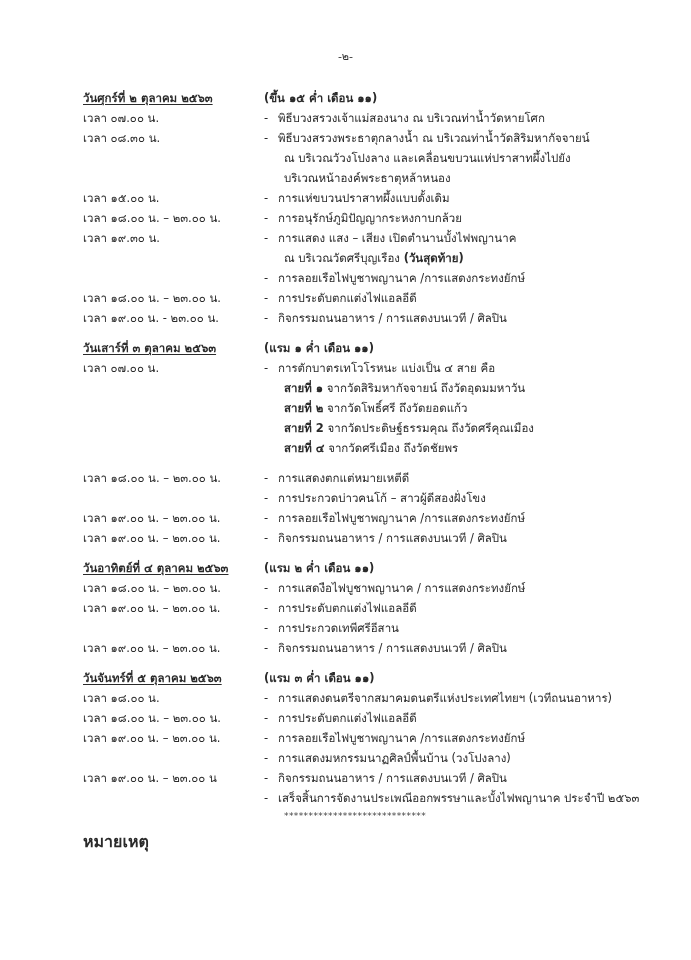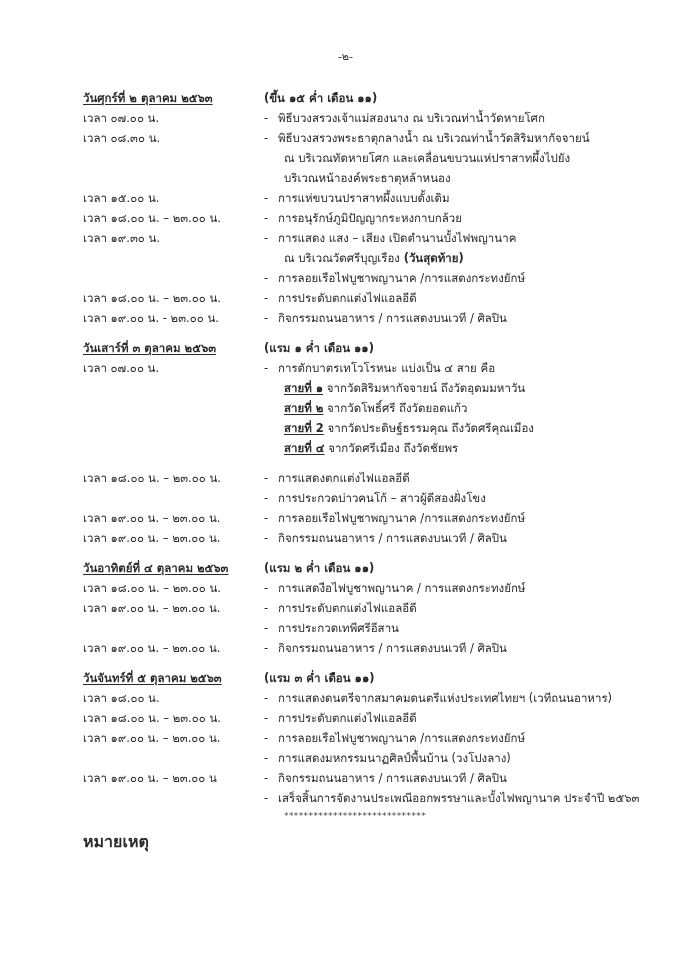--- a/index.html
+++ b/index.html
@@ -14,21 +14,21 @@
       text-align: center; font-size: 11px; color: #333;
     }
     .row { position: absolute; left: 12px; width: 691px; height: 20px; font-size: 11.5px; line-height: 20px; }
     .col-l { position: absolute; left: 71px; white-space: nowrap; }
     .col-r { position: absolute; left: 252px; white-space: nowrap; }
     .col-r2 { position: absolute; left: 272px; white-space: nowrap; }
     .day-head { font-weight: bold; text-decoration: underline; text-underline-offset: 2px; }
     .lunar { font-weight: bold; }
     .dash { display: inline-block; width: 14px; }
     .b { font-weight: bold; }
-    .u { text-decoration: underline; text-underline-offset: 2px; font-weight: bold; }
+    .u { text-underline-offset: 2px; font-weight: bold; }
     .stars { font-size: 9px; letter-spacing: 0.4px; color: #444; }
     .note-label { font-weight: bold; font-size: 16px; }
     .note-text { font-weight: bold; font-size: 11px; position: absolute; left: 143px; }
   </style>
 </head>
 <body>
 
 <div class="page">
 
   <div class="page-num">-๒-</div>
@@ -39,21 +39,21 @@
   </div>
   <div class="row" style="top:108px">
     <span class="col-l">เวลา ๐๗.๐๐ น.</span>
     <span class="col-r"><span class="dash">-</span><span>พิธีบวงสรวงเจ้าแม่สองนาง ณ บริเวณท่าน้ำวัดหายโศก</span></span>
   </div>
   <div class="row" style="top:128px">
     <span class="col-l">เวลา ๐๘.๓๐ น.</span>
     <span class="col-r"><span class="dash">-</span><span>พิธีบวงสรวงพระธาตุกลางน้ำ ณ บริเวณท่าน้ำวัดสิริมหากัจจายน์</span></span>
   </div>
   <div class="row" style="top:148px">
-    <span class="col-r2">ณ บริเวณทัดหายโศก และเคลื่อนขบวนแห่ปราสาทผึ้งไปยัง</span>
+    <span class="col-r2">ณ บริเวณวัวงโปงลาง และเคลื่อนขบวนแห่ปราสาทผึ้งไปยัง</span>
   </div>
   <div class="row" style="top:168px">
     <span class="col-r2">บริเวณหน้าองค์พระธาตุหล้าหนอง</span>
   </div>
   <div class="row" style="top:188px">
     <span class="col-l">เวลา ๑๕.๐๐ น.</span>
     <span class="col-r"><span class="dash">-</span><span>การแห่ขบวนปราสาทผึ้งแบบดั้งเดิม</span></span>
   </div>
   <div class="row" style="top:208px">
     <span class="col-l">เวลา ๑๘.๐๐ น. – ๒๓.๐๐ น.</span>
@@ -93,21 +93,21 @@
     <span class="col-r2"><span class="u">สายที่ ๒</span> <span>จากวัดโพธิ์ศรี ถึงวัดยอดแก้ว</span></span>
   </div>
   <div class="row" style="top:418px">
     <span class="col-r2"><span class="u">สายที่ 2</span> <span>จากวัดประดิษฐ์ธรรมคุณ ถึงวัดศรีคุณเมือง</span></span>
   </div>
   <div class="row" style="top:438px">
     <span class="col-r2"><span class="u">สายที่ ๔</span> <span>จากวัดศรีเมือง ถึงวัดชัยพร</span></span>
   </div>
   <div class="row" style="top:468px">
     <span class="col-l">เวลา ๑๘.๐๐ น. – ๒๓.๐๐ น.</span>
-    <span class="col-r"><span class="dash">-</span><span>การแสดงตกแต่งไฟแอลอีดี</span></span>
+    <span class="col-r"><span class="dash">-</span><span>การแสดงตกแต่หมายเหตีดี</span></span>
   </div>
   <div class="row" style="top:488px">
     <span class="col-r"><span class="dash">-</span><span>การประกวดบ่าวคนโก้ – สาวผู้ดีสองฝั่งโขง</span></span>
   </div>
   <div class="row" style="top:508px">
     <span class="col-l">เวลา ๑๙.๐๐ น. – ๒๓.๐๐ น.</span>
     <span class="col-r"><span class="dash">-</span><span>การลอยเรือไฟบูชาพญานาค /การแสดงกระทงยักษ์</span></span>
   </div>
   <div class="row" style="top:528px">
     <span class="col-l">เวลา ๑๙.๐๐ น. – ๒๓.๐๐ น.</span>

